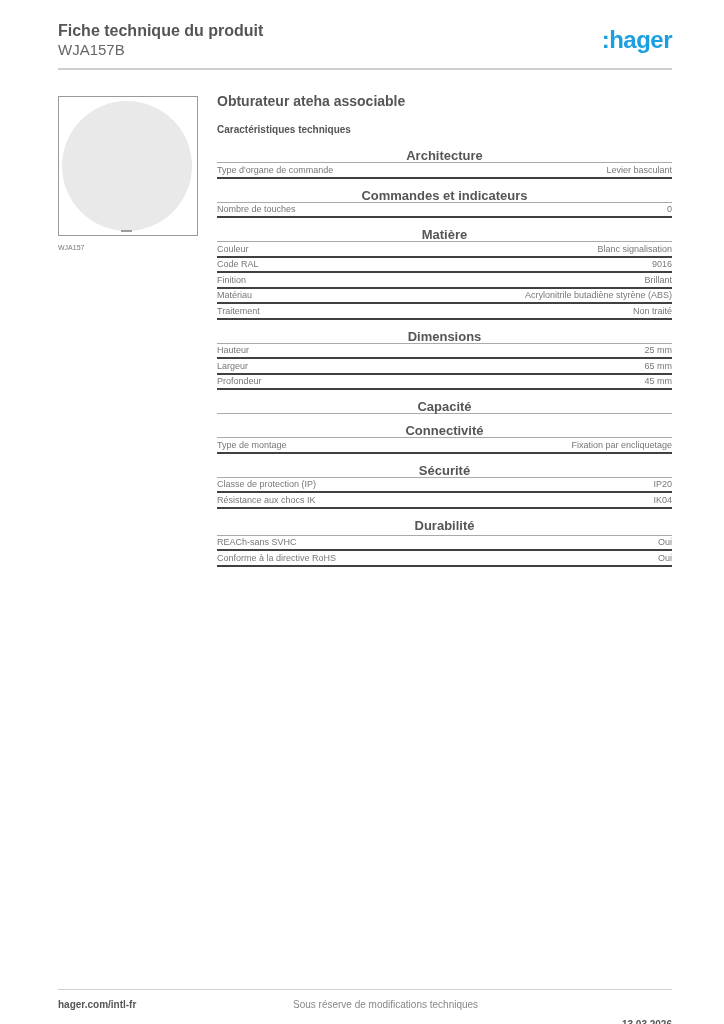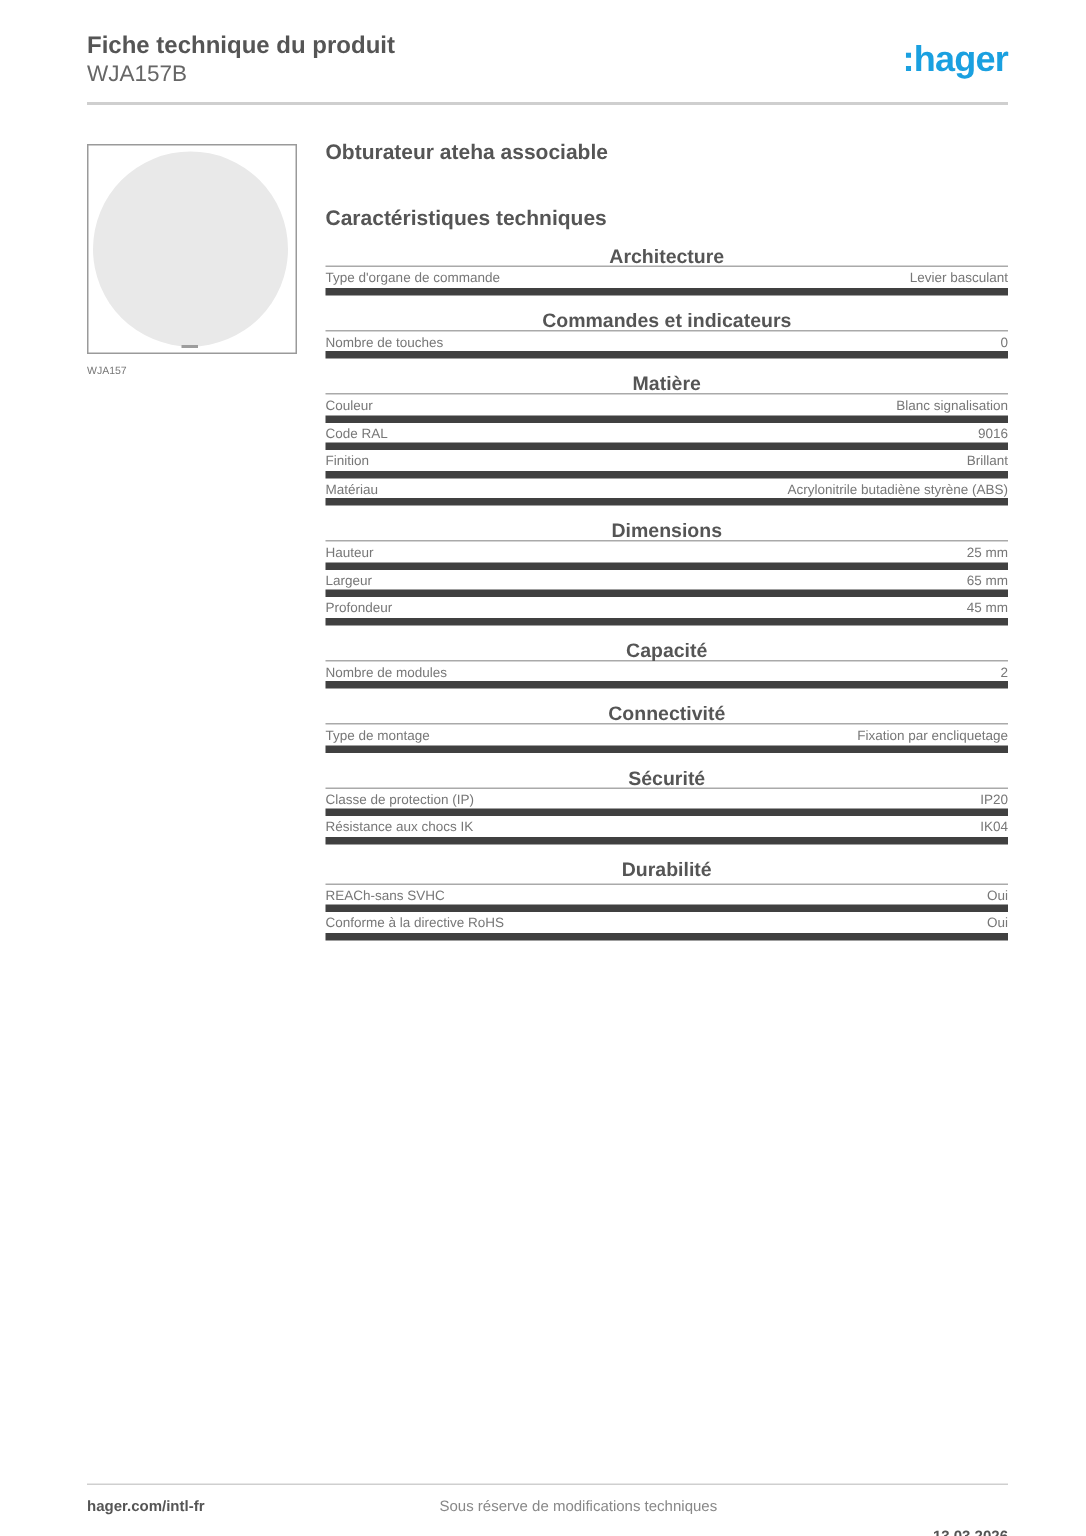--- a/index.html
+++ b/index.html
@@ -99,26 +99,26 @@
     }
     .product-name {
       font-size: 14px;
       font-weight: bold;
       color: #555;
       height: 14px;
       line-height: 14px;
       margin-top: 2px;
     }
     .section-main-title {
-      font-size: 14px;
+      font-size: 10px;
       font-weight: bold;
       color: #555;
       height: 14px;
       line-height: 14px;
-      margin-top: 30px;
+      margin-top: 15px;
       margin-bottom: 12px;
     }
     .section {
       margin-bottom: 10px;
     }
     .section-title {
       font-size: 13px;
       font-weight: bold;
       color: #555;
       height: 13px;
@@ -126,21 +126,22 @@
       border-bottom: 1px solid #aaaaaa;
       text-align: center;
     }
     .row {
       display: flex;
       justify-content: space-between;
       font-size: 9px;
       color: #777;
       height: 13.5px;
       line-height: 14px;
-      border-bottom: 5px solid #404040;
+      border-bottom: 2px solid #404040;
+      align-items: flex-end;
     }
     .row .label, .row .value {
       white-space: nowrap;
     }
     .footer-rule {
       position: absolute;
       left: 58px;
       top: 989px;
       width: 614px;
       height: 1px;
@@ -224,44 +225,44 @@
       <span class="value">9016</span>
     </div>
     <div class="row">
       <span class="label">Finition</span>
       <span class="value">Brillant</span>
     </div>
     <div class="row">
       <span class="label">Matériau</span>
       <span class="value">Acrylonitrile butadiène styrène (ABS)</span>
     </div>
+    <div class="row">
+      <span class="label">Traitement</span>
+      <span class="value">Non traité</span>
+    </div>
   </div>
 
   <div class="section">
     <div class="section-title">Dimensions</div>
     <div class="row">
       <span class="label">Hauteur</span>
       <span class="value">25 mm</span>
     </div>
     <div class="row">
       <span class="label">Largeur</span>
       <span class="value">65 mm</span>
     </div>
     <div class="row">
       <span class="label">Profondeur</span>
       <span class="value">45 mm</span>
     </div>
   </div>
 
   <div class="section">
     <div class="section-title">Capacité</div>
-    <div class="row">
-      <span class="label">Nombre de modules</span>
-      <span class="value">2</span>
-    </div>
   </div>
 
   <div class="section">
     <div class="section-title">Connectivité</div>
     <div class="row">
       <span class="label">Type de montage</span>
       <span class="value">Fixation par encliquetage</span>
     </div>
   </div>
 

